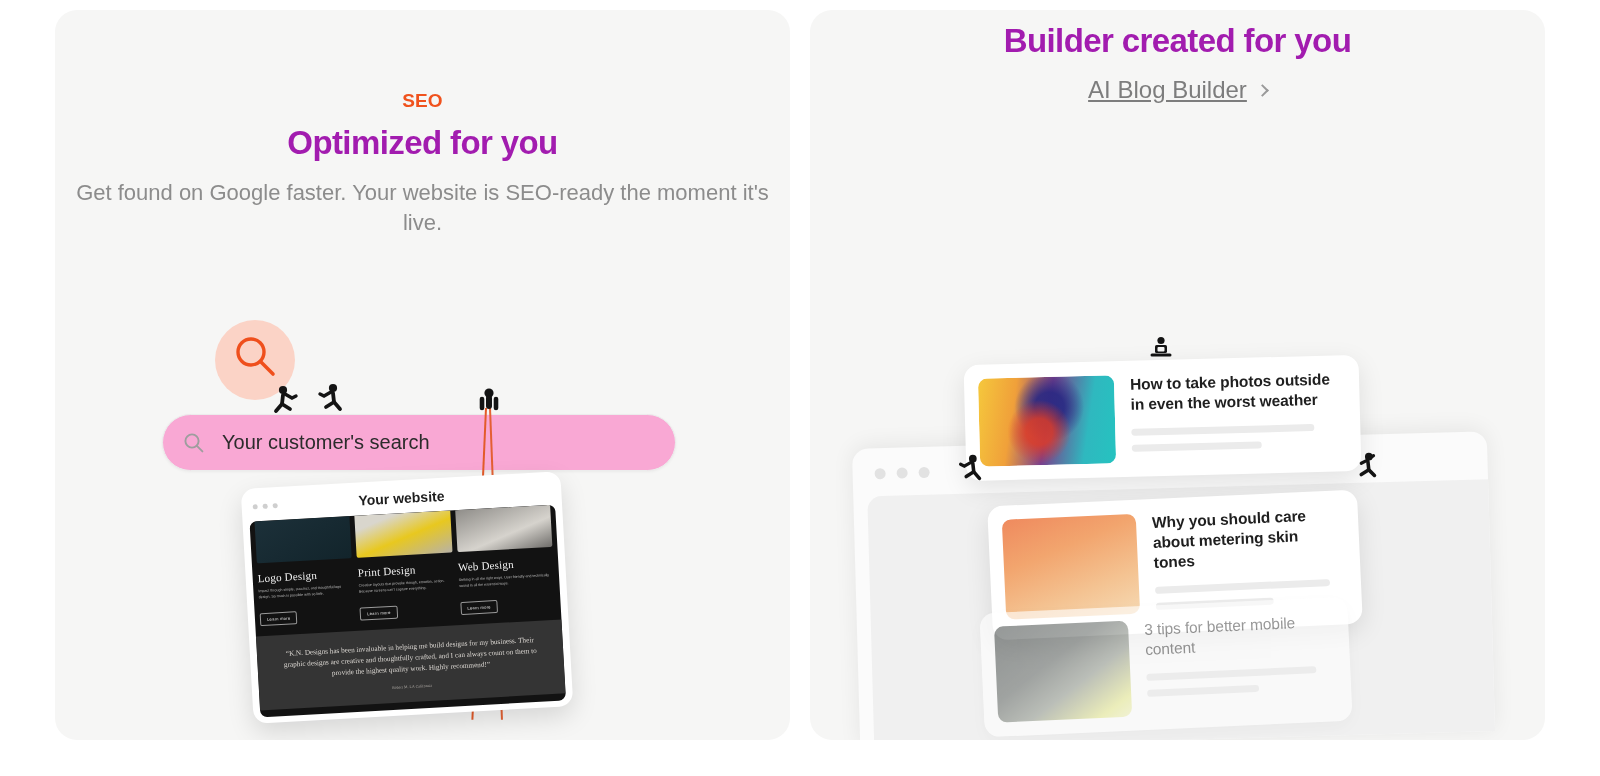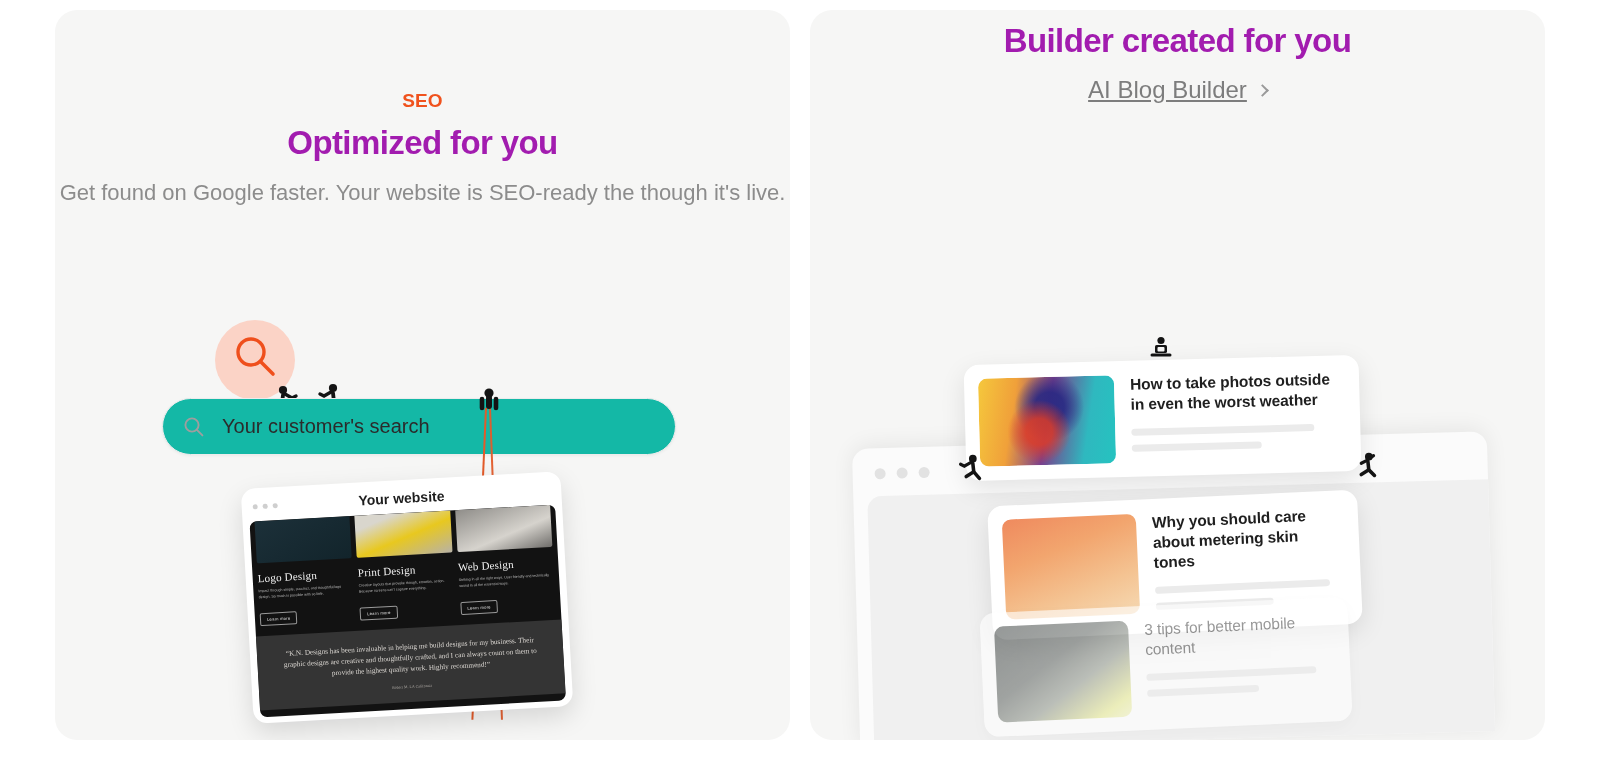--- a/index.html
+++ b/index.html
@@ -70,23 +70,23 @@
     position: absolute; left: 160px; top: 310px;
     width: 80px; height: 80px; border-radius: 50%;
     background: #fbd3c6;
   }
   .blob-mag {
     position: absolute; left: 176px; top: 323px;
     width: 48px; height: 48px;
   }
 
   .searchbar {
-    position: absolute; left: 107px; top: 388px;
+    position: absolute; left: 107px; top: 404px;
     width: 514px; height: 57px;
-    background: #14b8a6;
+    background: #f9a8d4;
     border: 1px solid #ececec;
     border-radius: 30px;
     display: flex; align-items: center;
     padding: 0 20px;
     box-shadow: 0 1px 3px rgba(0,0,0,.05);
   }
   .searchbar .mag { flex: 0 0 auto; width: 22px; height: 22px; margin-right: 17px; }
   .searchbar .q { color: #2b2b2b; font-size: 20px; }
 
   
@@ -213,21 +213,21 @@
 </style>
 </head>
 <body>
 
 <div class="stage">
 
   <section class="feature-card">
 
     <div class="eyebrow">SEO</div>
     <h2 class="headline">Optimized for you</h2>
-    <p class="subhead">Get found on Google faster. Your website is SEO-ready the though it's live.</p>
+    <p class="subhead">Get found on Google faster. Your website is SEO-ready the moment it's live.</p>
 
     <div class="art">
 
       <div class="blob"></div>
       <svg class="blob-mag" viewBox="0 0 48 48">
         <circle cx="20" cy="19" r="13" fill="none" stroke="#ef4f1c" stroke-width="3.4"></circle>
         <line x1="29.5" y1="28.5" x2="42" y2="41" stroke="#ef4f1c" stroke-width="3.6" stroke-linecap="round"></line>
       </svg>
 
       <svg class="figure" style="left:215px;top:374px;width:34px;height:34px;" viewBox="0 0 34 34">

